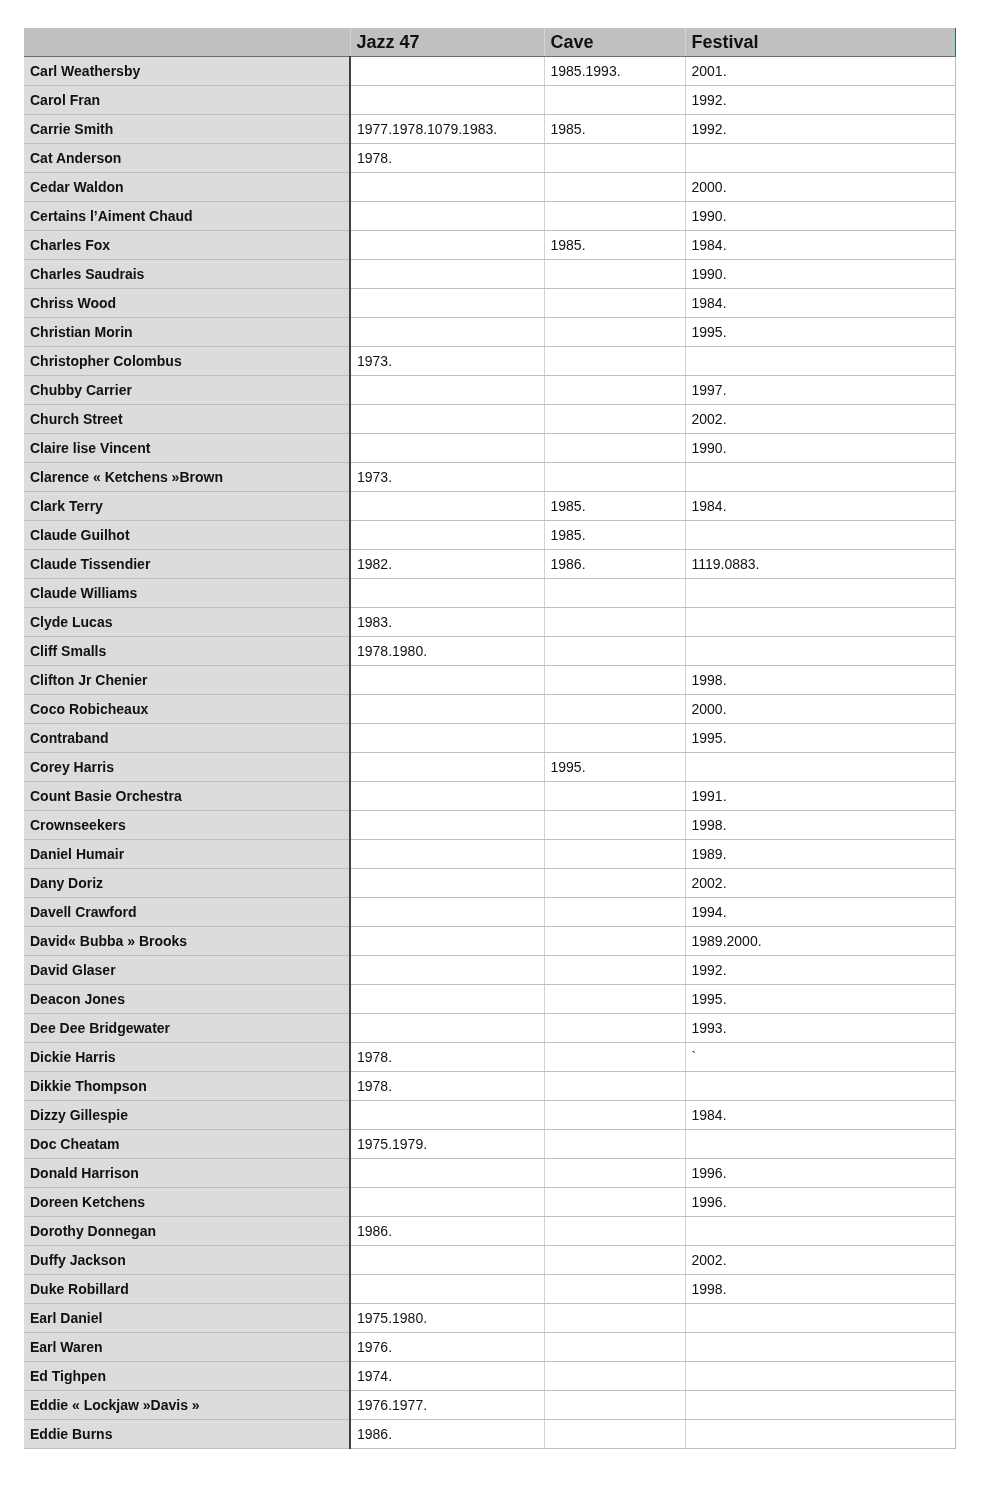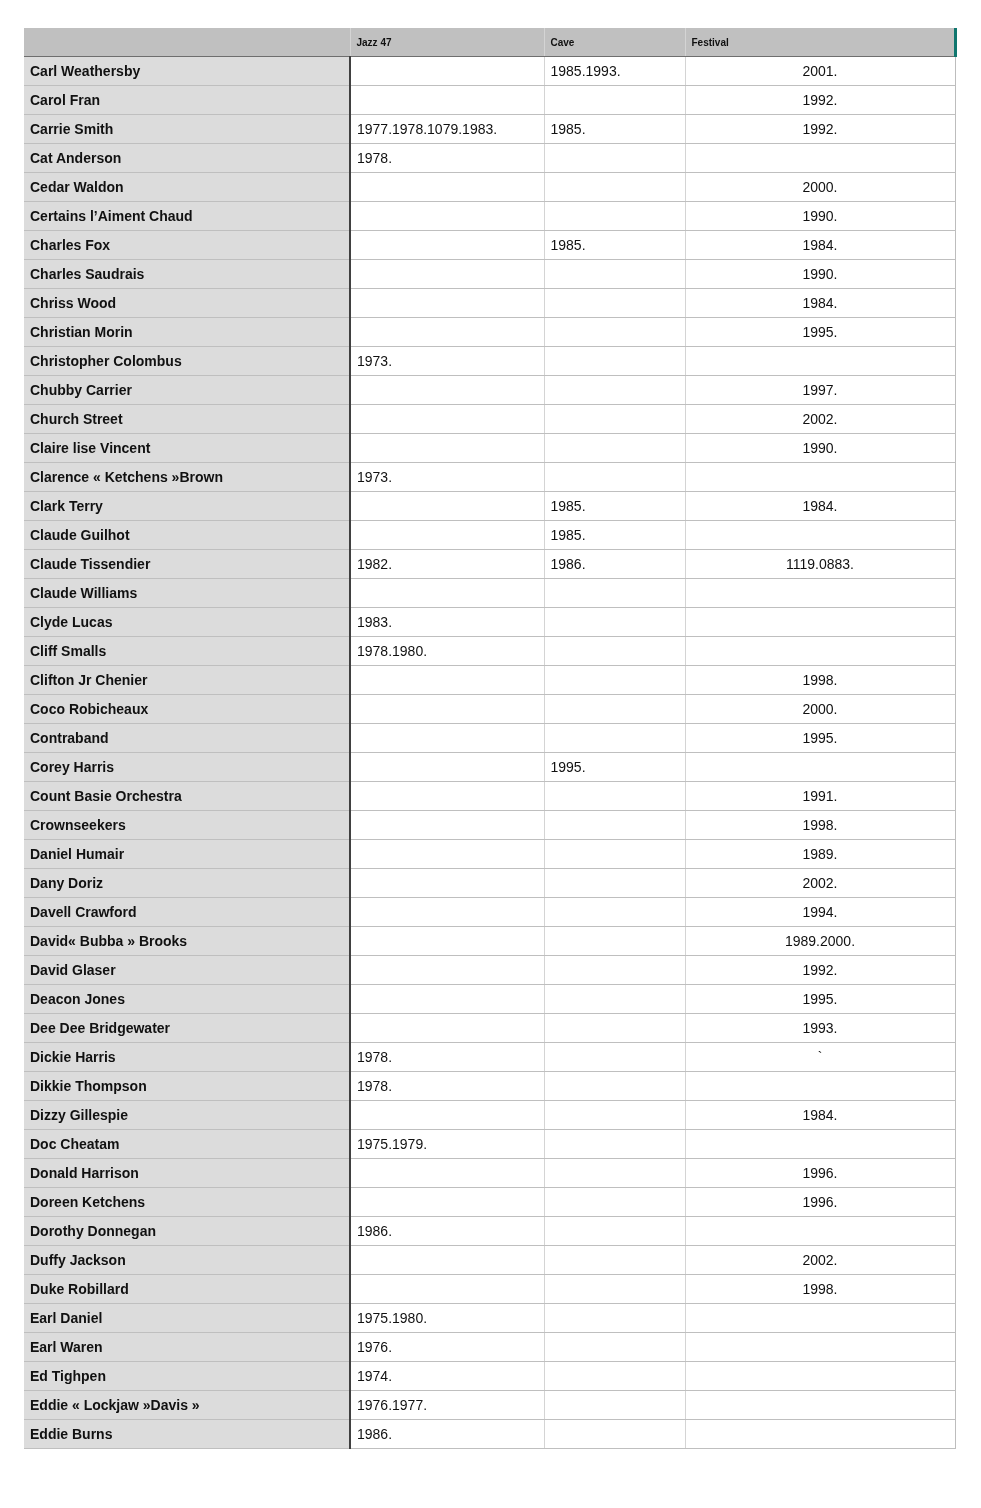--- a/index.html
+++ b/index.html
@@ -5,35 +5,35 @@
   html, body { margin: 0; padding: 0; background: #ffffff; }
   body { width: 981px; height: 1508px; position: relative; font-family: "Liberation Sans", sans-serif; }
   .sheet { position: absolute; left: 24px; top: 28px; }
   table { border-collapse: collapse; table-layout: fixed; }
   col.c0 { width: 326px; }
   col.c1 { width: 194px; }
   col.c2 { width: 141px; }
   col.c3 { width: 270px; }
   thead th {
     background: #c0c0c0; height: 28px; text-align: left; font-weight: bold;
-    font-size: 10px; color: #111; padding: 0 6px;
+    font-size: 18px; color: #111; padding: 0 6px;
     border-left: 1px solid #d4d4d4; border-bottom: 1.5px solid #6e6e6e;
   }
   thead th:first-child { border-left: none; }
   tbody td {
     height: 28px; font-size: 14px; color: #111; padding: 0 6px;
     border-bottom: 1px solid #bfbfbf; border-left: 1px solid #d4d4d4;
     white-space: nowrap; overflow: hidden; vertical-align: middle;
   }
   tbody td.name {
     background: #dcdcdc; font-weight: bold; border-left: none;
     border-right: 2px solid #404040;
   }
-  tbody td.last { border-right: 1px solid #bdbdbd; text-align: center; }
-  thead th.last { border-right: 3px solid #0f766e; }
+  tbody td.last { border-right: 1px solid #bdbdbd; }
+  thead th.last { border-right: 1px solid #0f766e; }
 </style>
 </head>
 <body>
 
 <div class="sheet">
   <table>
     <colgroup>
         <col class="c0">
         <col class="c1">
         <col class="c2">

